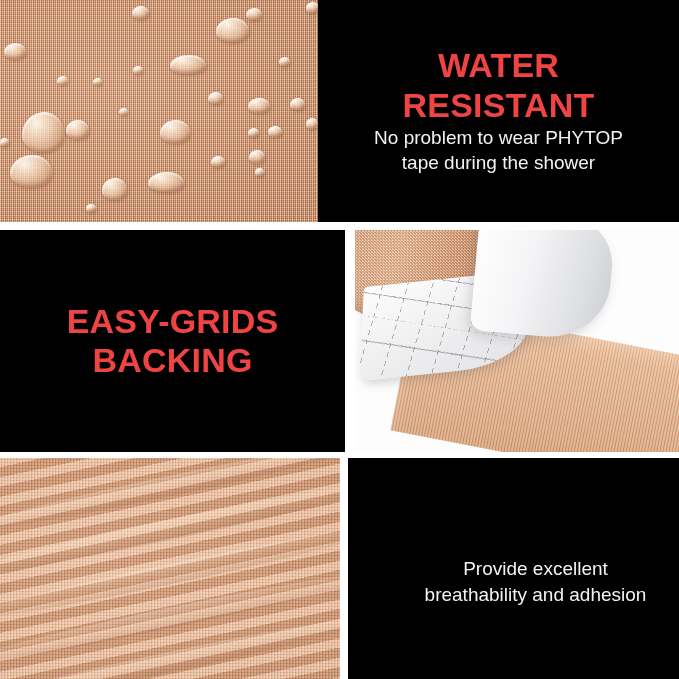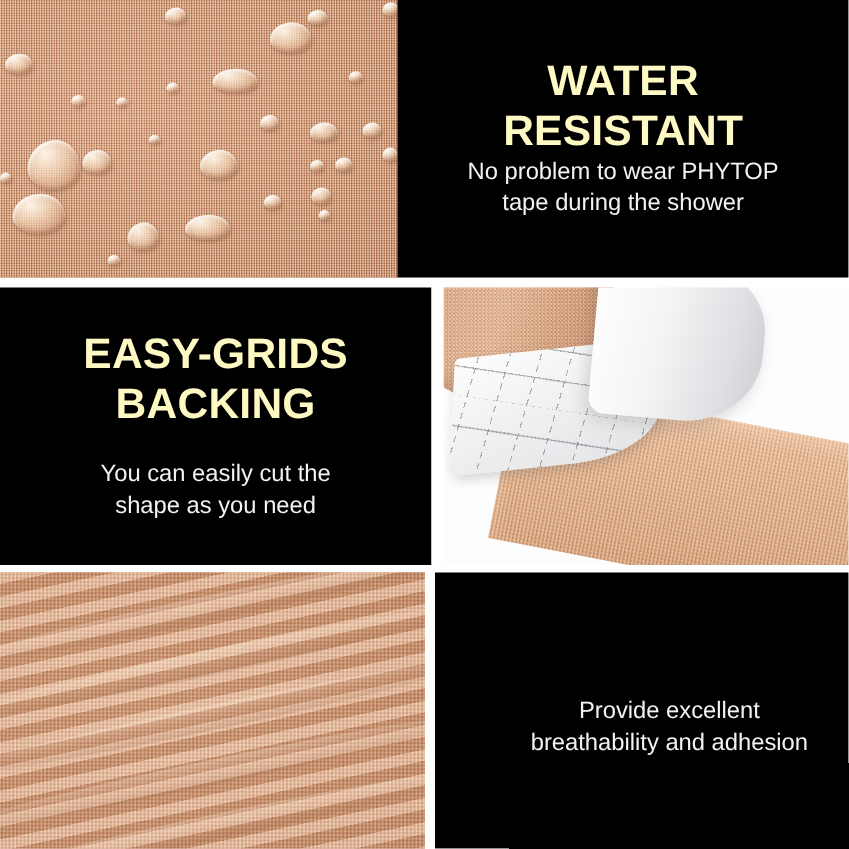--- a/index.html
+++ b/index.html
@@ -35,21 +35,21 @@
     text-align: center;
     color: #ffffff;
     box-sizing: border-box;
   }
   .headline {
     font-size: 34px;
     font-weight: bold;
     line-height: 1.16;
     letter-spacing: 0.2px;
     margin: 0;
-    color: #fef9c3;
+    color: #ef4444;
     white-space: pre-line;
   }
   .subtext {
     font-size: 19px;
     font-weight: normal;
     line-height: 1.34;
     margin: 0;
     color: #f2f2f2;
     white-space: pre-line;
   }
@@ -232,22 +232,20 @@
   <div class="panel text-panel" style="left:318px; top:0px; width:361px; height:222px; padding:14px 22px;">
     <h2 class="headline">WATER
 RESISTANT</h2>
     <p class="subtext" style="text-align:center;">No problem to wear PHYTOP
 tape during the shower</p>
   </div>
 
   <div class="panel text-panel" style="left:0px; top:230px; width:345px; height:222px; padding:14px 26px;">
     <h2 class="headline">EASY-GRIDS
 BACKING</h2>
-    <p class="subtext" style="margin-top:24px;">You can easily cut the
-shape as you need</p>
   </div>
 
   <div class="panel peel-scene" style="left:355px; top:230px; width:324px; height:222px;">
     <div class="peel-roll"></div>
     <div class="peel-strip"></div>
     <div class="peel-backing"></div>
     <div class="peel-curl"></div>
   </div>
 
   <div class="panel wavelike" style="left:0px; top:458px; width:340px; height:221px;">

